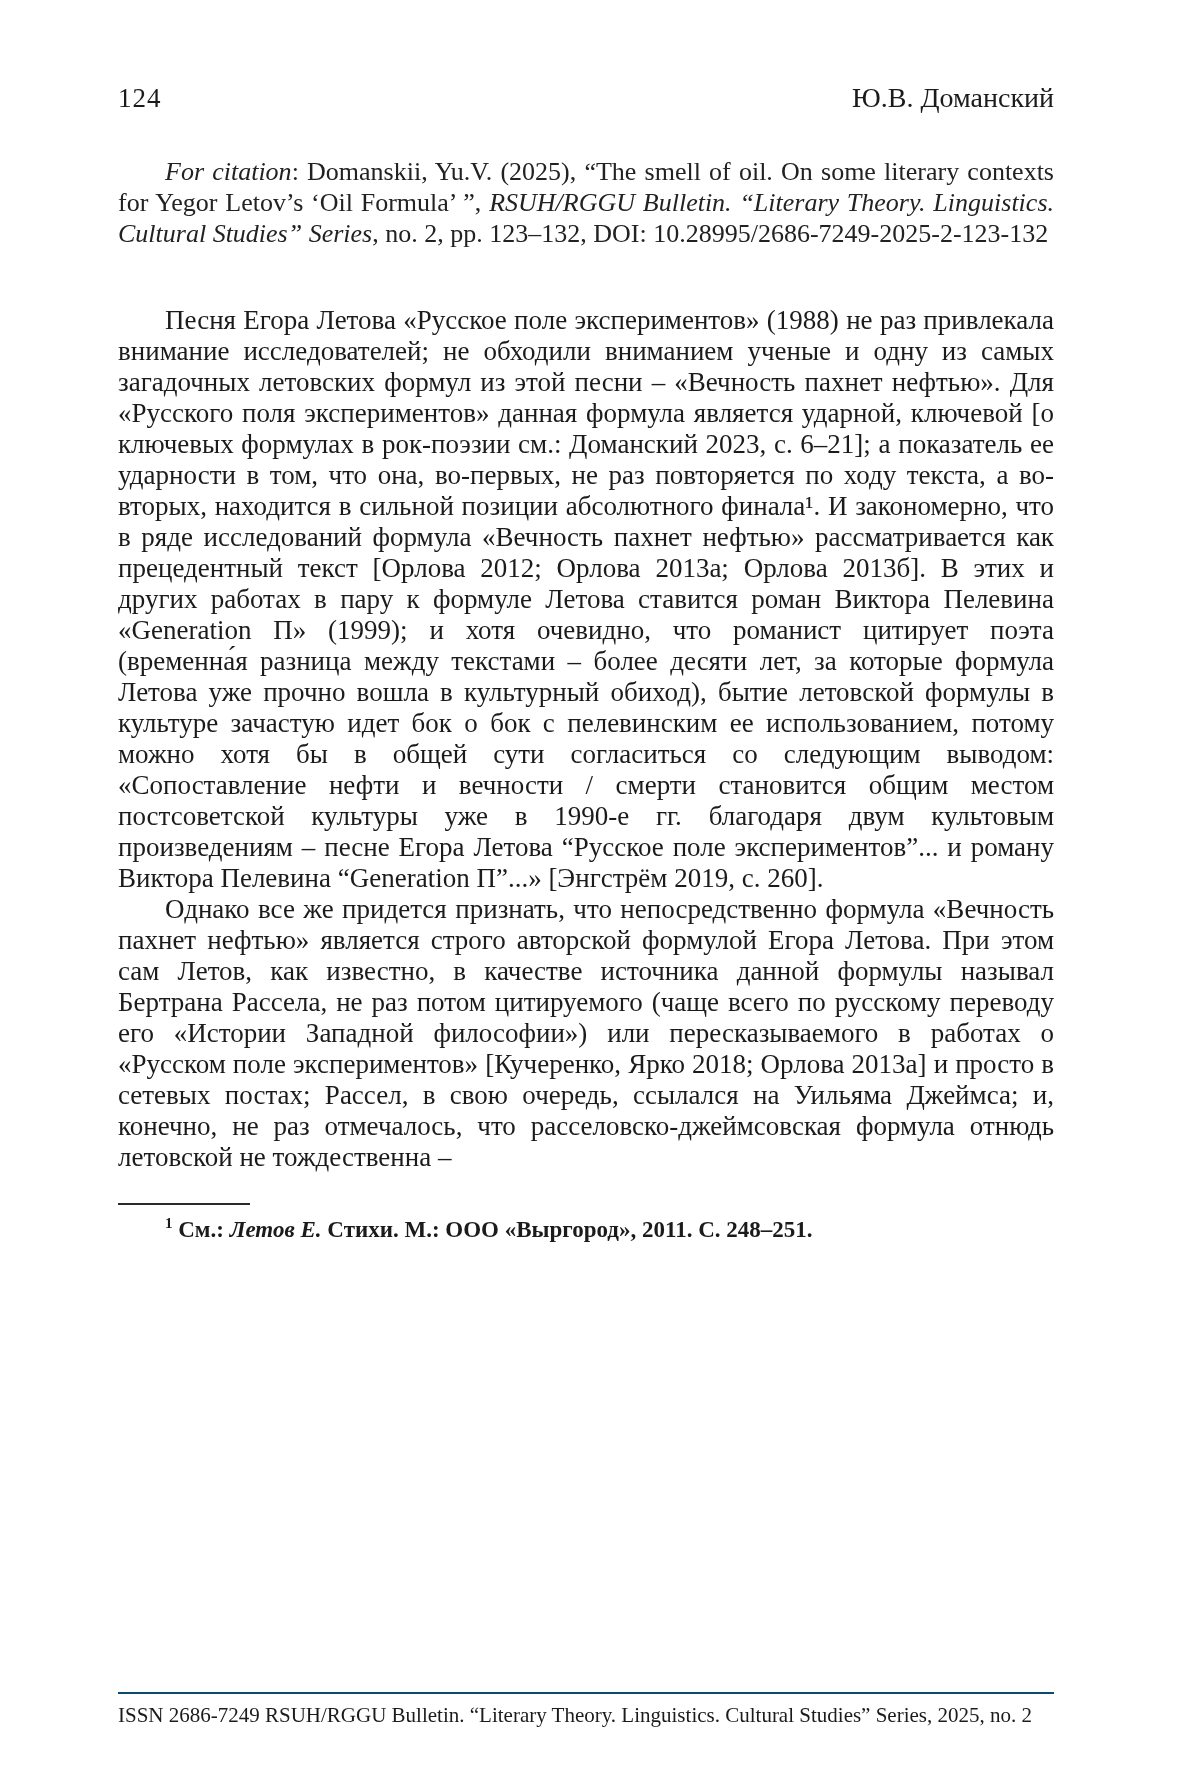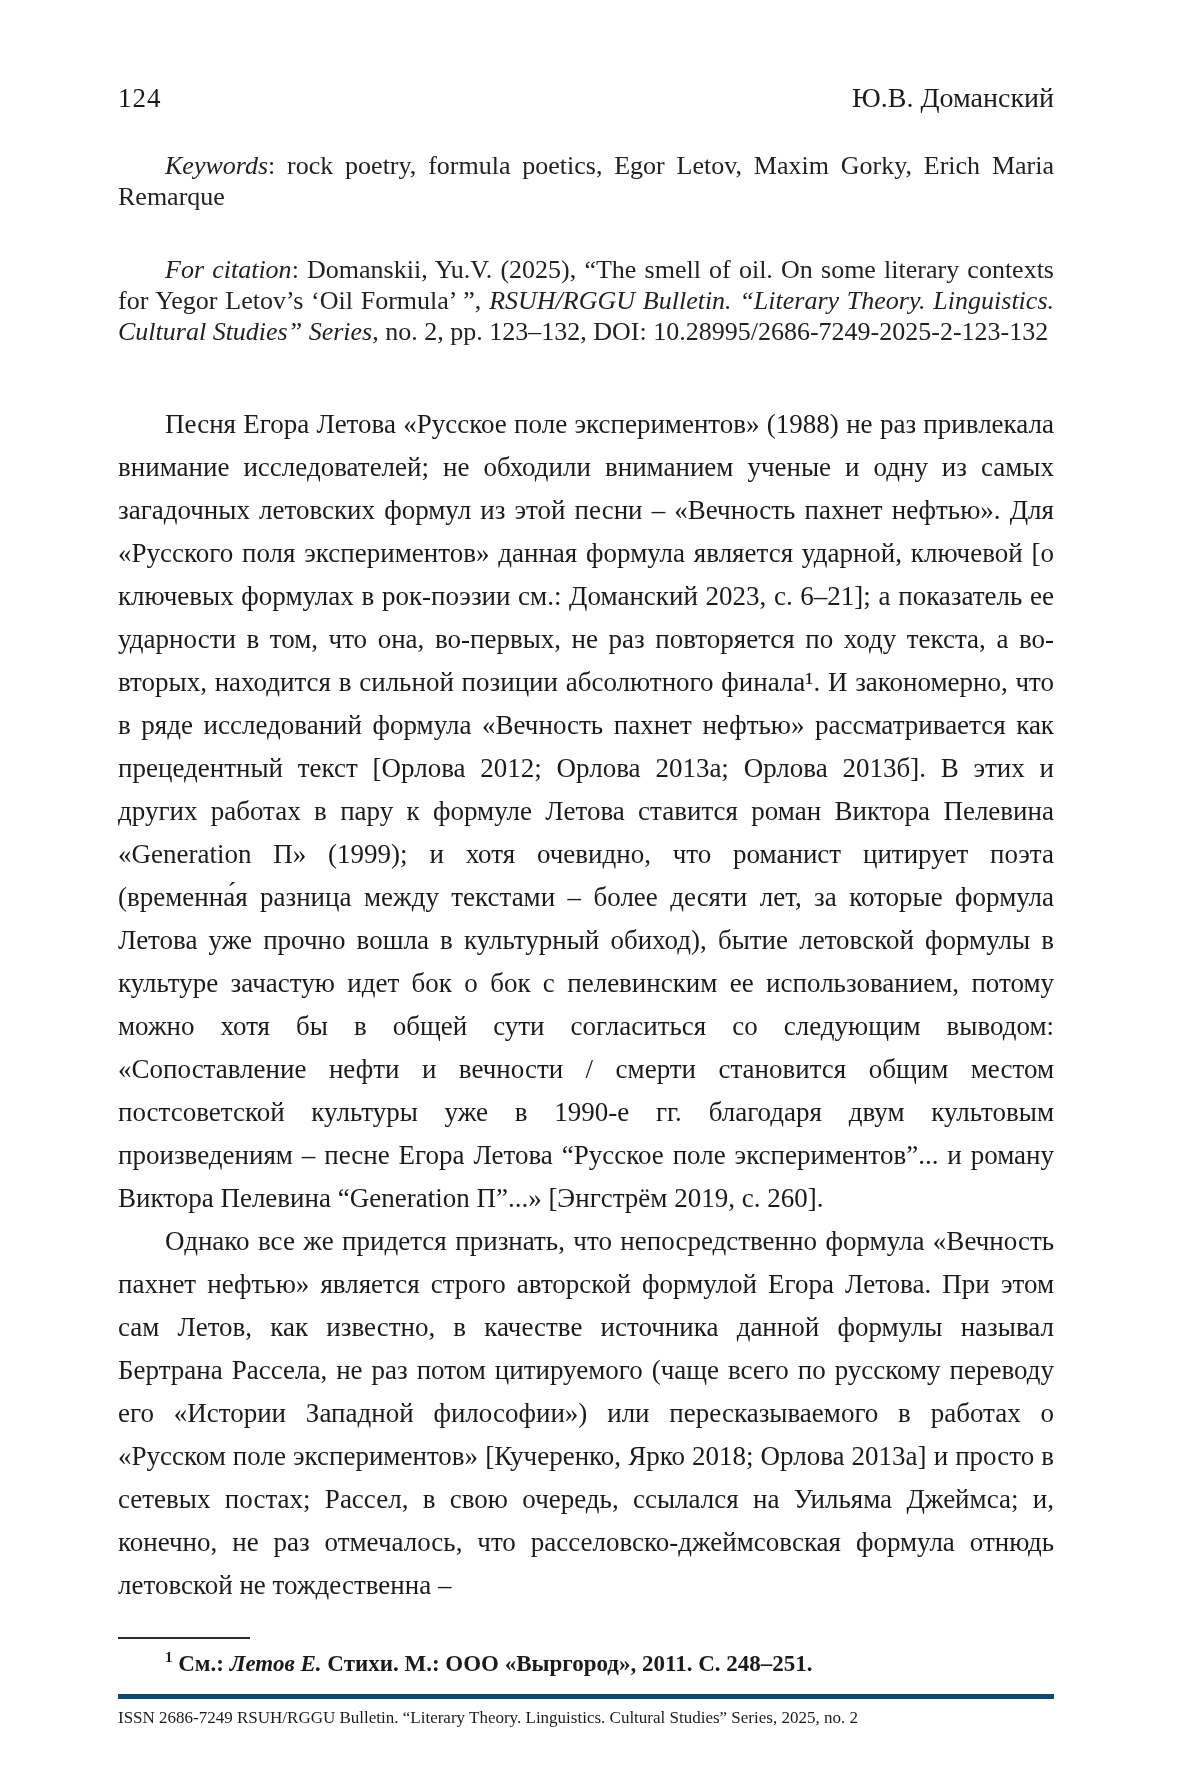--- a/index.html
+++ b/index.html
@@ -29,21 +29,21 @@
     line-height: 31px;
     text-align: justify;
     text-indent: 47px;
     color: #222222;
   }
   .keywords { margin-top: 36px; }
   .citation { margin-top: 42px; }
   .article-body { margin-top: 56px; }
   .article-body p {
     font-size: 27px;
-    line-height: 43px;
+    line-height: 31px;
     text-align: justify;
     text-indent: 47px;
   }
   .ital { font-style: italic; }
   .footnote-area { margin-top: 30px; font-weight: bold; }
   .footnote-rule {
     width: 132px;
     border-top: 2px solid #2a2a2a;
     margin-bottom: 10px;
   }
@@ -56,38 +56,37 @@
   .footnote sup {
     font-size: 15px;
     vertical-align: super;
     line-height: 0;
   }
   .page-footer {
     position: absolute;
     left: 118px;
     right: 118px;
     bottom: 52px;
-    border-top: 5px solid #0c4a6e;
+    border-top: 2px solid #0c4a6e;
     padding-top: 9px;
-    font-size: 17px;
+    font-size: 21px;
     white-space: nowrap;
     color: #1b1b1b;
   }
 </style>
 </head>
 <body>
 
 <div class="page">
 
   <header class="page-header">
     <span class="page-number">124</span>
     <span class="running-head">Ю.В. Доманский</span>
   </header>
 
-  <p class="meta keywords"><span class="ital">Keywords</span><span>: rock poetry, formula poetics, Egor Letov, Maxim Gorky, Erich Maria Remarque</span></p>
 
   <p class="meta citation"><span class="ital">For citation</span><span>: Domanskii, Yu.V. (2025), “The smell of oil. On some literary contexts for Yegor Letov’s ‘Oil Formula’ ”, </span><span class="ital">RSUH/RGGU Bulletin. “Literary Theory. Linguistics. Cultural Studies” Series</span><span>, no. 2, pp. 123–132, DOI: 10.28995/2686-7249-2025-2-123-132</span></p>
 
   <div class="article-body">
     <p>Песня Егора Летова «Русское поле экспериментов» (1988) не раз привлекала внимание исследователей; не обходили вниманием ученые и одну из самых загадочных летовских формул из этой песни – «Вечность пахнет нефтью». Для «Русского поля экспериментов» данная формула является ударной, ключевой [о ключевых формулах в рок-поэзии см.: Доманский 2023, с. 6–21]; а показатель ее ударности в том, что она, во-первых, не раз повторяется по ходу текста, а во-вторых, находится в сильной позиции абсолютного финала¹. И закономерно, что в ряде исследований формула «Вечность пахнет нефтью» рассматривается как прецедентный текст [Орлова 2012; Орлова 2013а; Орлова 2013б]. В этих и других работах в пару к формуле Летова ставится роман Виктора Пелевина «Generation П» (1999); и хотя очевидно, что романист цитирует поэта (временна́я разница между текстами – более десяти лет, за которые формула Летова уже прочно вошла в культурный обиход), бытие летовской формулы в культуре зачастую идет бок о бок с пелевинским ее использованием, потому можно хотя бы в общей сути согласиться со следующим выводом: «Сопоставление нефти и вечности / смерти становится общим местом постсоветской культуры уже в 1990-е гг. благодаря двум культовым произведениям – песне Егора Летова “Русское поле экспериментов”... и роману Виктора Пелевина “Generation П”...» [Энгстрём 2019, с. 260].</p>
     <p>Однако все же придется признать, что непосредственно формула «Вечность пахнет нефтью» является строго авторской формулой Егора Летова. При этом сам Летов, как известно, в качестве источника данной формулы называл Бертрана Рассела, не раз потом цитируемого (чаще всего по русскому переводу его «Истории Западной философии») или пересказываемого в работах о «Русском поле экспериментов» [Кучеренко, Ярко 2018; Орлова 2013а] и просто в сетевых постах; Рассел, в свою очередь, ссылался на Уильяма Джеймса; и, конечно, не раз отмечалось, что расселовско-джеймсовская формула отнюдь летовской не тождественна –</p>
   </div>
 
   <div class="footnote-area">
     <div class="footnote-rule"></div>

